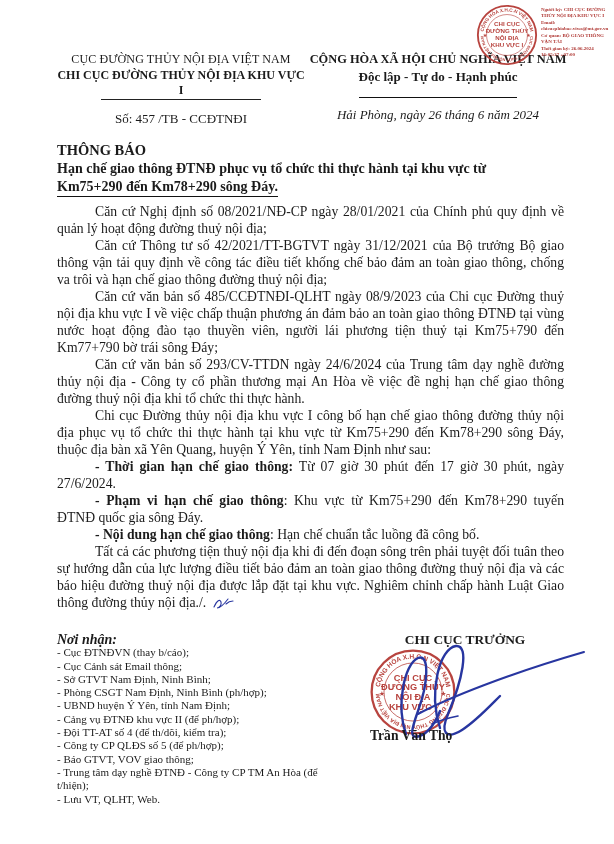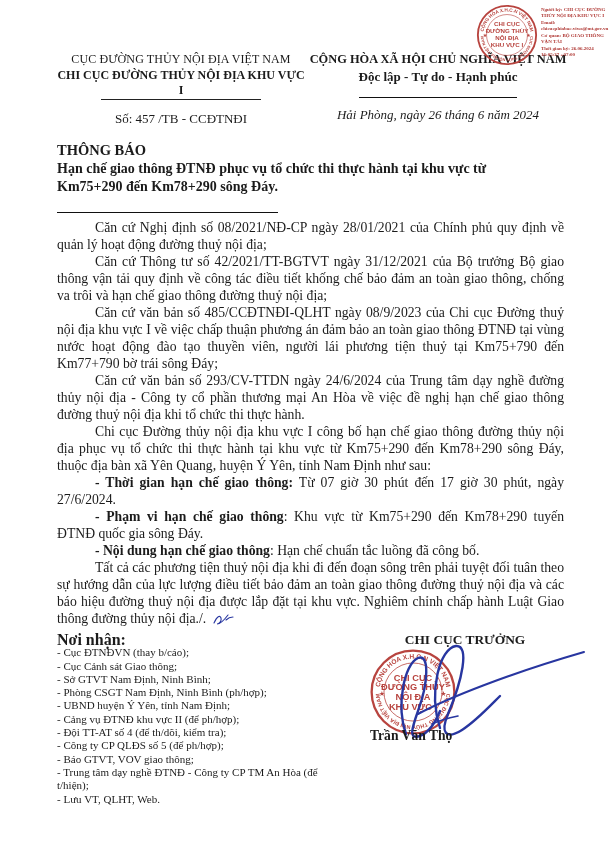--- a/index.html
+++ b/index.html
@@ -37,32 +37,32 @@
   .motto1 { font-size: 12.4px; font-weight: bold; }
   .motto2 { font-size: 13px; font-weight: bold; margin-top: 2px; }
   .motto2 span { display: inline-block; border-bottom: 1.2px solid #111; padding-bottom: 12px; text-align: center; }
   .doc-number { font-size: 13px; margin-top: 11px; }
   .place-date { font-size: 13px; font-style: italic; margin-top: 9px; }
 
   
   .title-block { margin-top: 15px; padding: 0 50px 0 57px; }
   .doc-type { font-size: 14.5px; font-weight: bold; }
   .subject { font-size: 14px; font-weight: bold; line-height: 18px; margin-top: 1px; }
-  .subject .u { display: inline-block; border-bottom: 1.6px solid #111; padding-bottom: 16px; }
+  .subject .u { display: inline-block; border-bottom: 1.6px solid #111; padding-bottom: 0px; }
 
   
   .body-block { padding: 6px 50px 0 57px; font-size: 13.7px; line-height: 17px; text-align: justify; }
   .body-block p { text-indent: 38px; }
   .b { font-weight: bold; }
   .end-scribble { display: inline-block; vertical-align: -3px; margin-left: 6px; }
 
   
   .footer { position: absolute; left: 0; top: 626px; width: 614px; height: 218px; }
   .recipients { position: absolute; left: 57px; top: 7px; width: 292px; font-size: 11px; line-height: 13.3px; }
-  .recipients-label { font-weight: bold; font-size: 16px; }
+  .recipients-label { font-weight: bold; font-style: italic; font-size: 14px; }
   .sig-title { position: absolute; left: 355px; top: 6px; width: 220px; text-align: center; font-weight: bold; font-size: 13.4px; }
   .bottom-stamp { position: absolute; left: 369px; top: 22px; width: 88px; height: 88px; }
   .scribble { position: absolute; left: 388px; top: 10px; width: 205px; height: 115px; }
   .sig-name { position: absolute; left: 370px; top: 102px; width: 200px; text-align: left; font-weight: bold; font-size: 13.6px; }
 
   
   .stamp-ring-text { font-family: "Liberation Sans", sans-serif; font-weight: bold; }
   .stamp-center-text { font-family: "Liberation Sans", sans-serif; font-weight: bold; }
 </style>
 </head>
@@ -139,21 +139,21 @@
       <span>Tất cả các phương tiện thuỷ nội địa khi đi đến đoạn sông trên phải tuyệt đối tuân theo sự hướng dẫn của lực lượng điều tiết bảo đảm an toàn giao thông đường thuỷ nội địa và các báo hiệu đường thuỷ nội địa được lắp đặt tại khu vực. Nghiêm chỉnh chấp hành Luật Giao thông đường thủy nội địa./.</span><svg class="end-scribble" width="22" height="14" viewBox="0 0 22 14">
           <path d="M2,11 C5,4 8,3 9,6 C10,9 7,12 5,12 C9,12 13,7 16,3 M14,8 C16,6 19,5 21,5" fill="none" stroke="#2836a0" stroke-width="1.1" stroke-linecap="round"></path>
         </svg>
     </p>
   </div>
 
   <div class="footer">
     <div class="recipients">
       <div class="recipients-label">Nơi nhận:</div>
       <div>- Cục ĐTNĐVN (thay b/cáo);</div>
-      <div>- Cục Cảnh sát Giao thông;</div>
+      <div>- Cục Cảnh sát Email thông;</div>
       <div>- Sở GTVT Nam Định, Ninh Bình;</div>
       <div>- Phòng CSGT Nam Định, Ninh Bình (ph/hợp);</div>
       <div>- UBND huyện Ý Yên, tỉnh Nam Định;</div>
       <div>- Cảng vụ ĐTNĐ khu vực II (để ph/hợp);</div>
       <div>- Đội TT-AT số 4 (để th/dõi, kiểm tra);</div>
       <div>- Công ty CP QLĐS số 5 (để ph/hợp);</div>
       <div>- Báo GTVT, VOV giao thông;</div>
       <div>- Trung tâm dạy nghề ĐTNĐ - Công ty CP TM An Hòa (để t/hiện);</div>
       <div>- Lưu VT, QLHT, Web.</div>
     </div>

